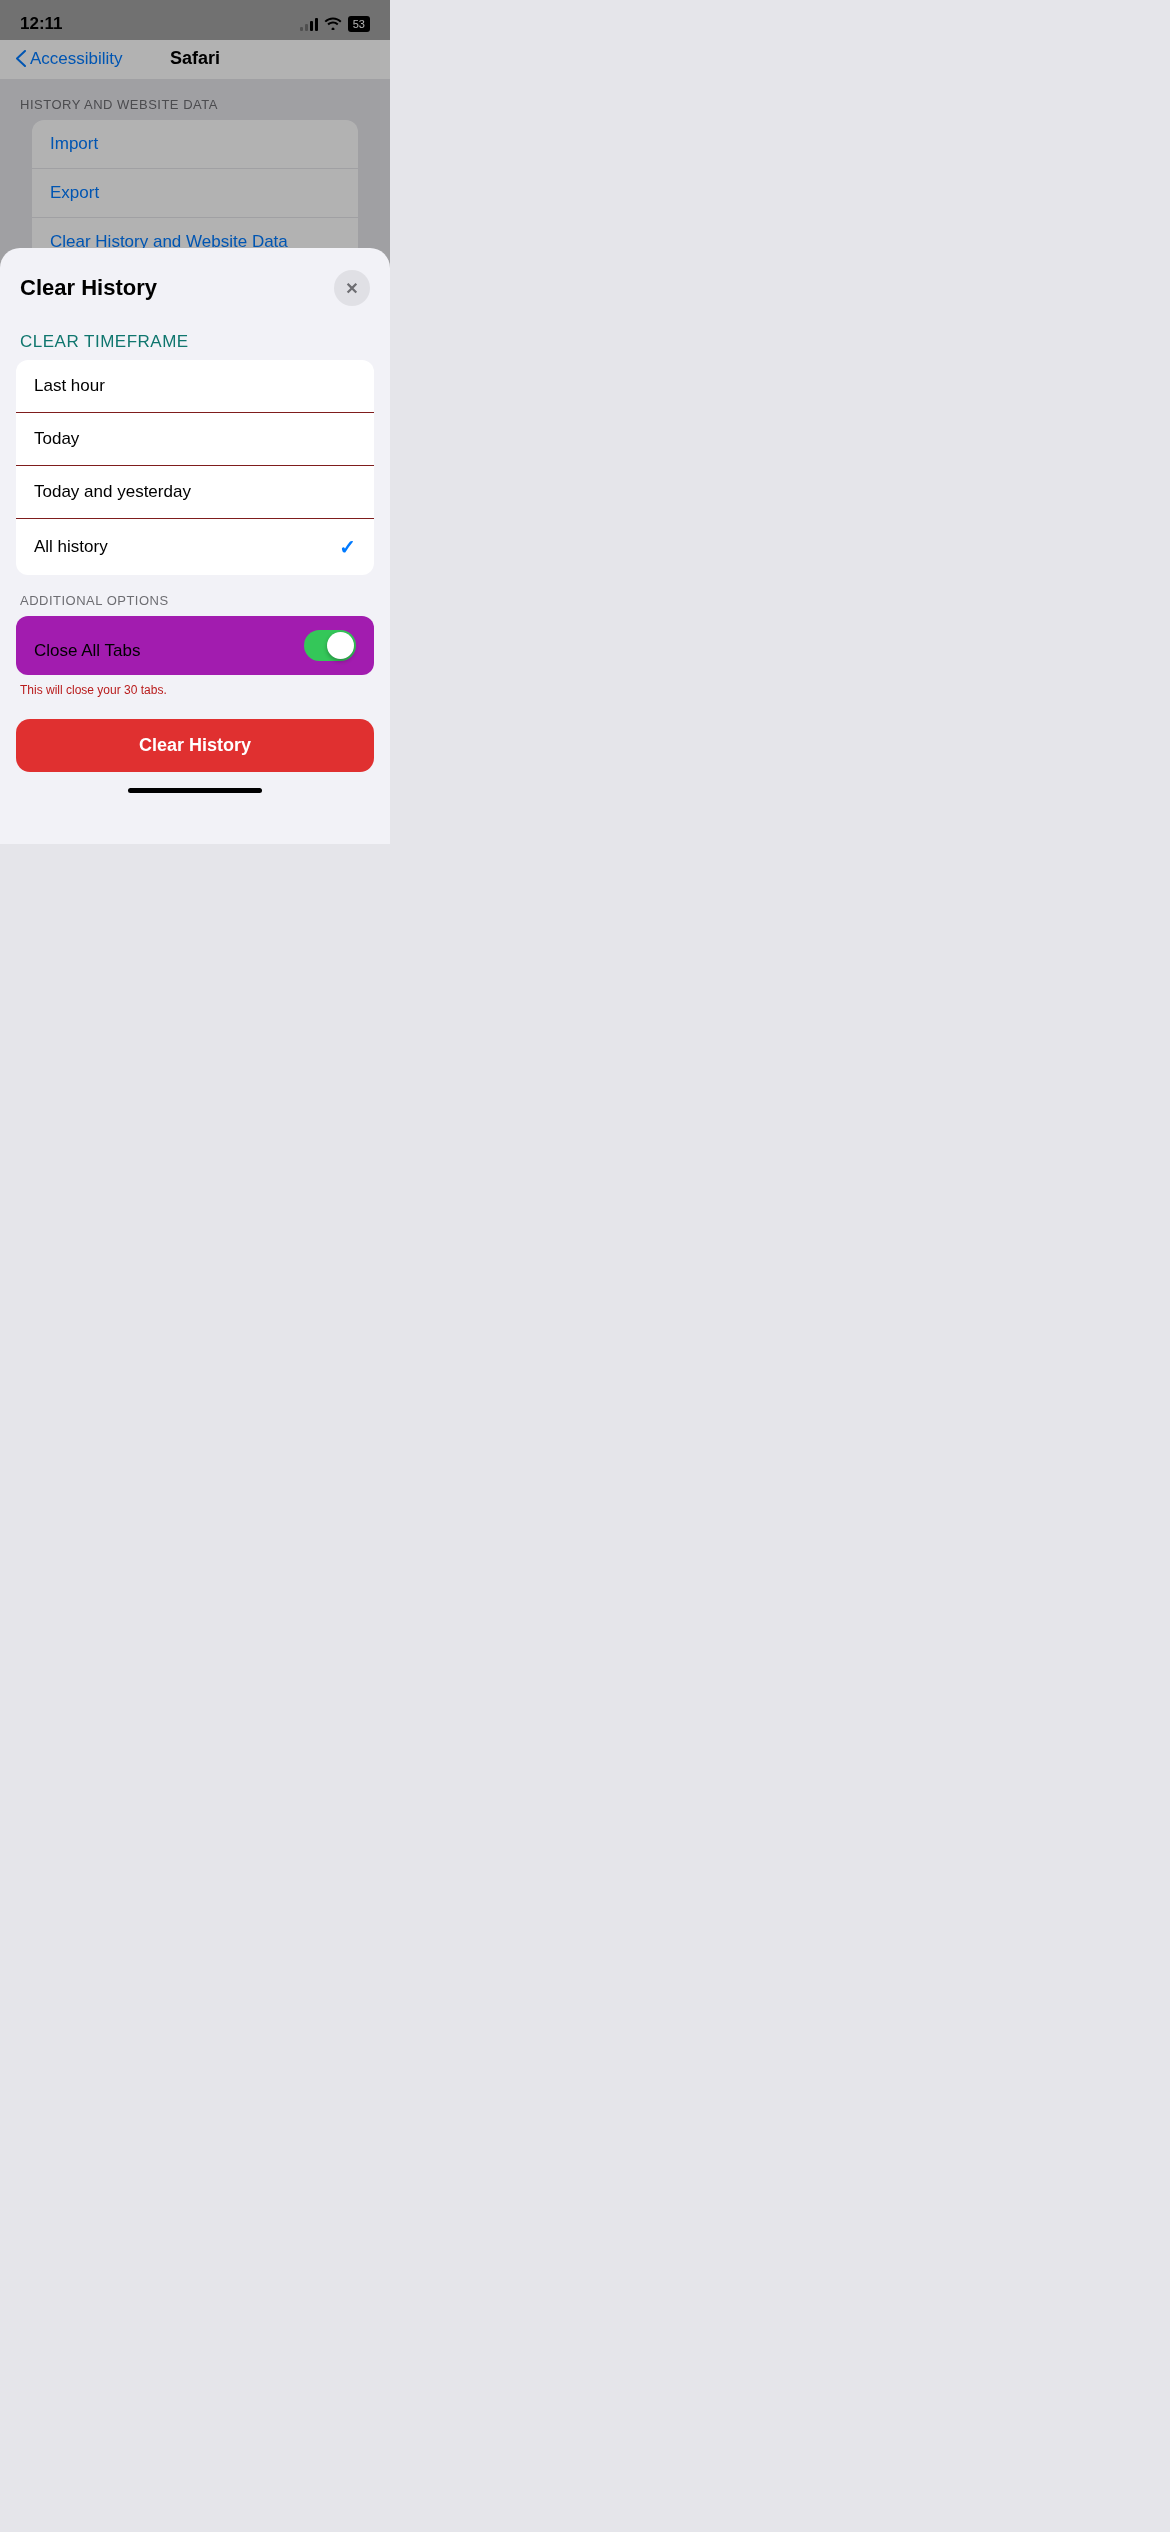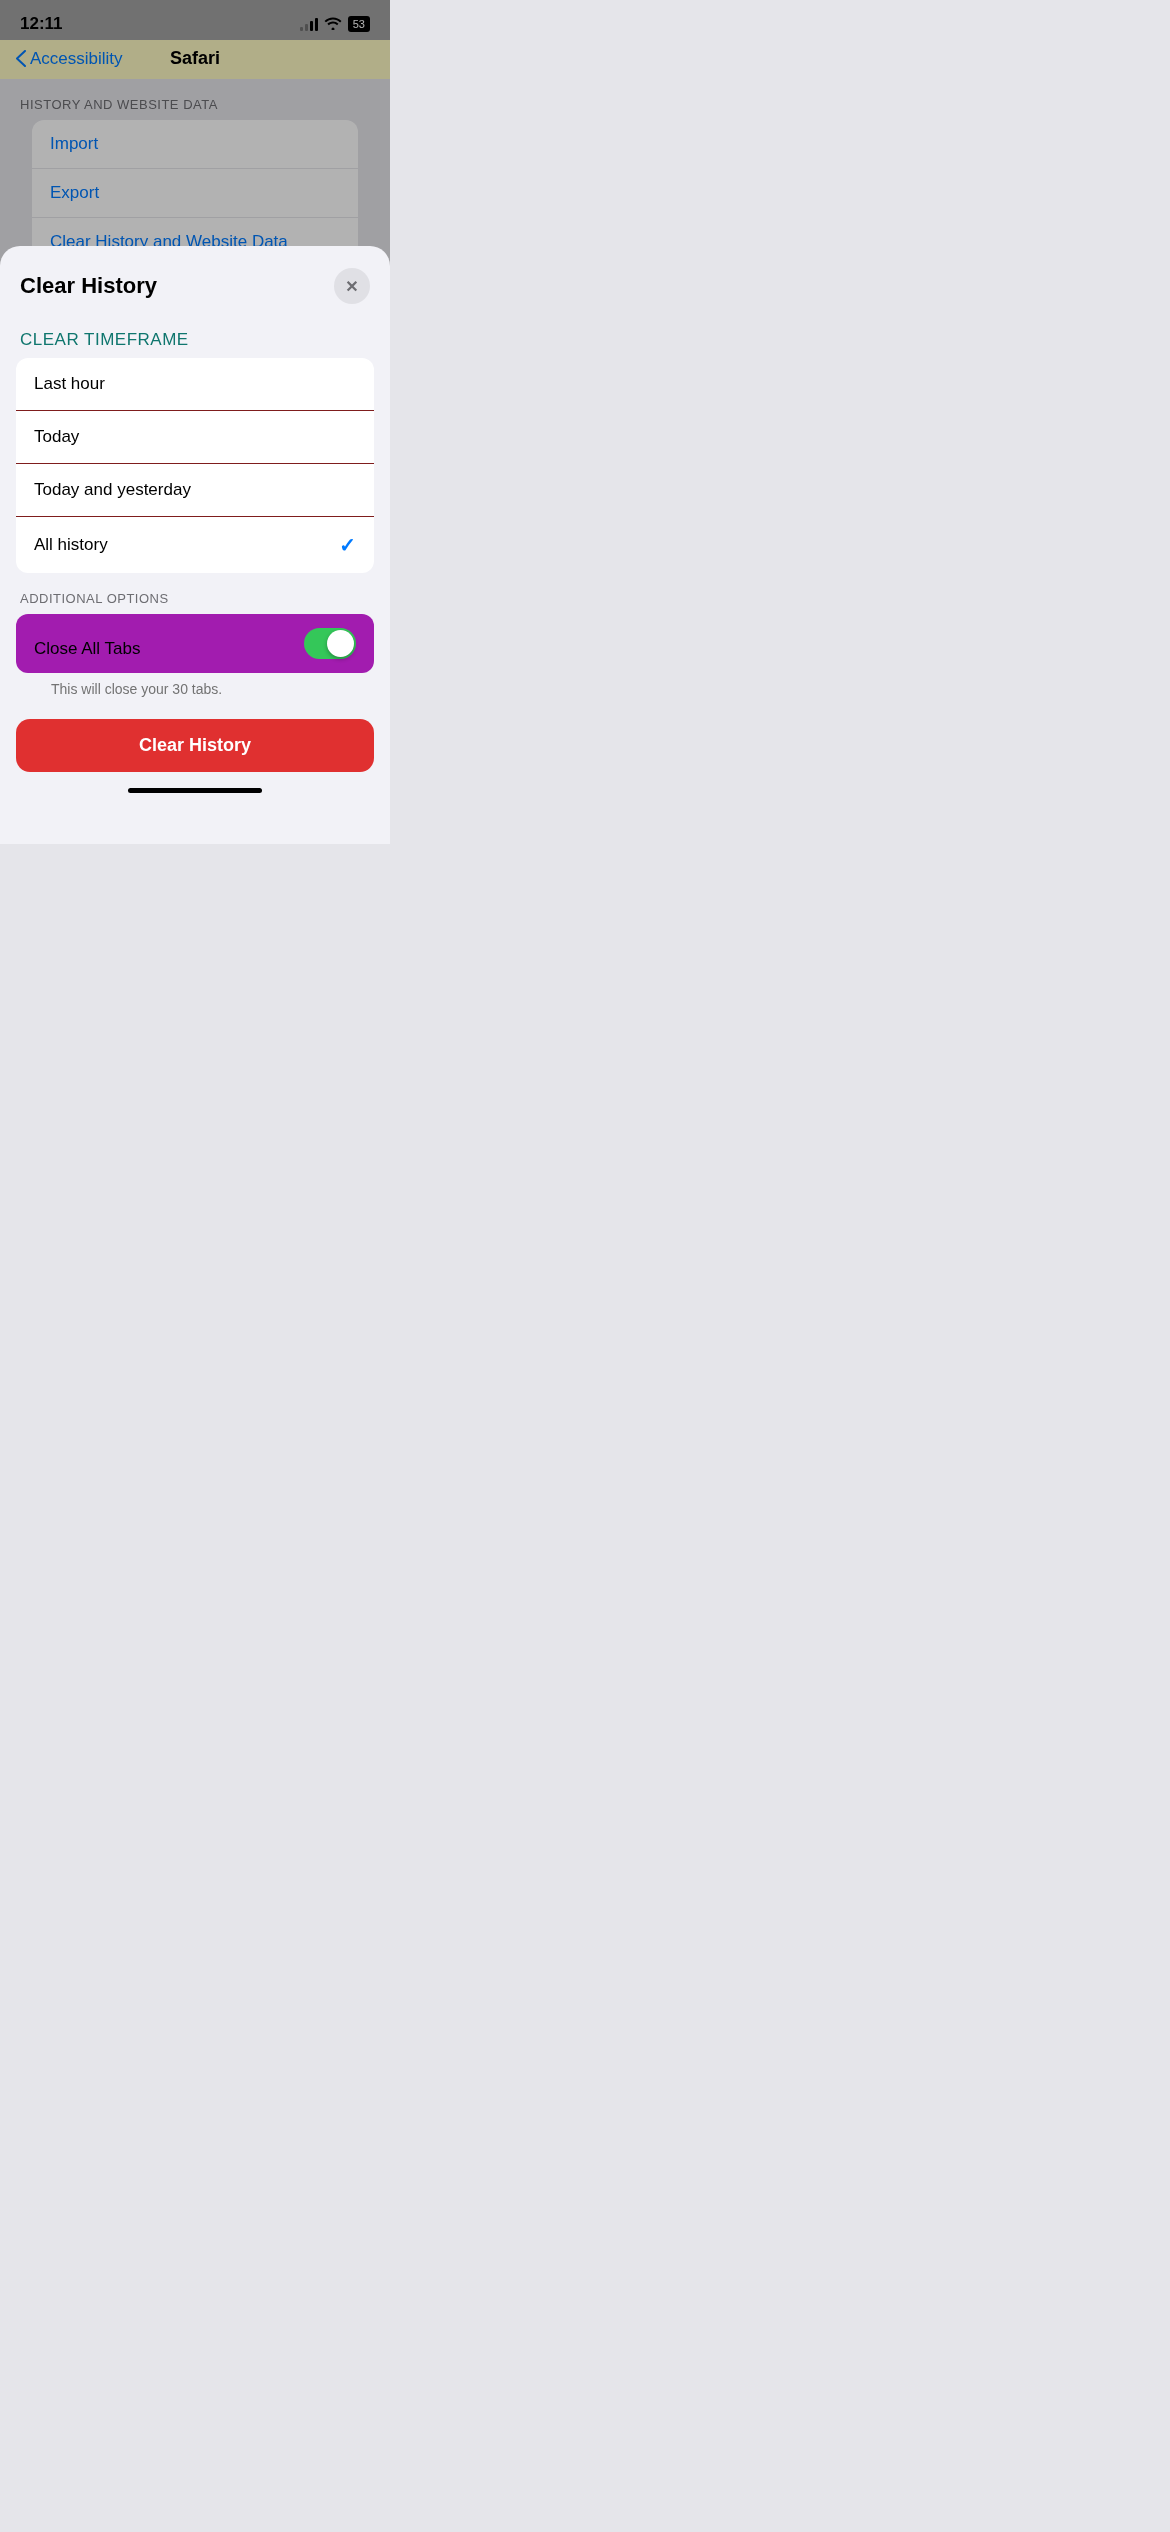--- a/index.html
+++ b/index.html
@@ -55,21 +55,21 @@
       padding: 2px 5px;
       border-radius: 3px;
     }
 
     
     .nav-bar {
       display: flex;
       align-items: center;
       justify-content: center;
       padding: 8px 16px 10px;
-      background: #fef9c3;
+      background: #ffffff;
       position: relative;
     }
     .nav-back {
       position: absolute;
       left: 16px;
       display: flex;
       align-items: center;
       gap: 4px;
       color: #007aff;
       font-size: 17px;
@@ -247,24 +247,23 @@
       justify-content: space-between;
       padding: 14px 18px;
       font-size: 17px;
       color: #000;
       background: #a21caf;
       border-radius: 12px;
       margin: 0 16px;
     }
 
     .sheet-note {
-      font-size: 14px;
-      color: #737373;
+      font-size: 12px;
+      color: #b91c1c;
       padding: 8px 20px 4px;
-      margin-left: 31px;
     }
 
     .clear-history-btn {
       margin: 18px 16px 0;
       background: #e03030;
       border-radius: 14px;
       padding: 16px;
       text-align: center;
       font-size: 18px;
       font-weight: 600;

